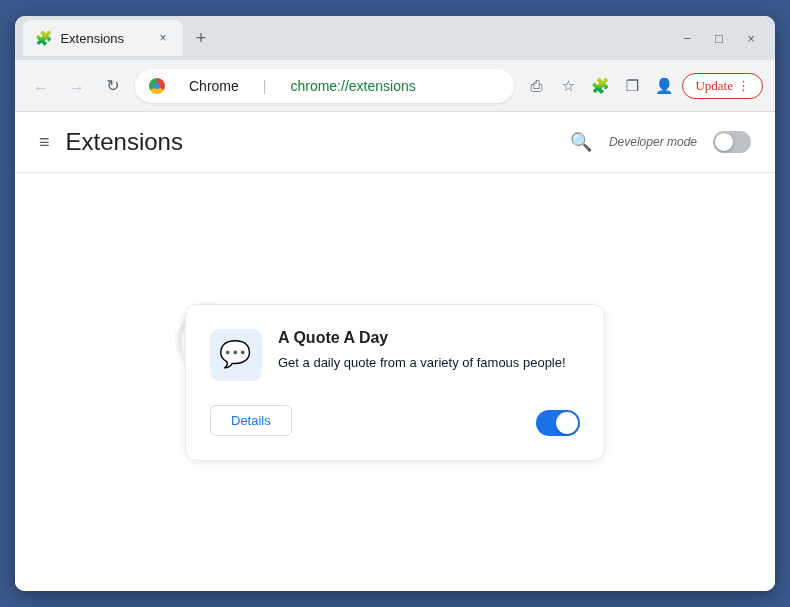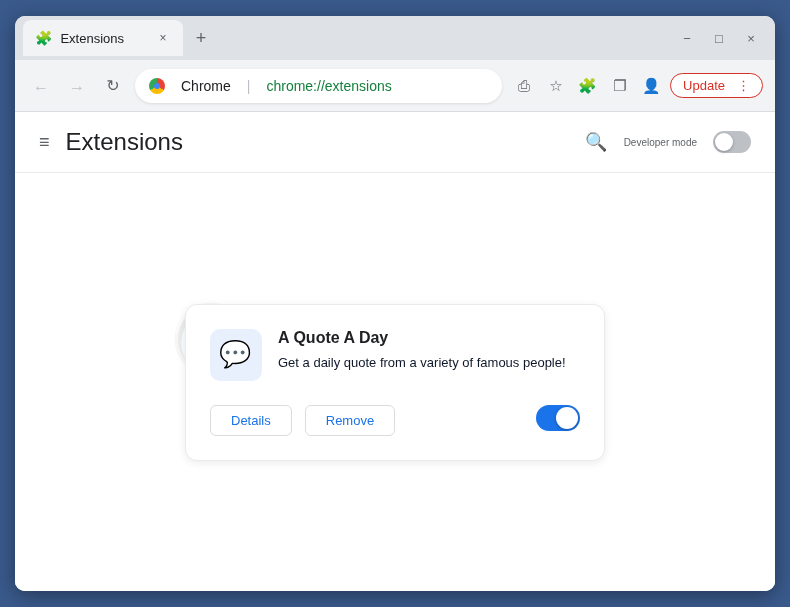--- a/index.html
+++ b/index.html
@@ -106,21 +106,21 @@
     }
     .nav-btn.disabled { color: #bdc1c6; cursor: default; }
     .address-bar {
       flex: 1;
       height: 34px;
       background: #ffffff;
       border-radius: 20px;
       display: flex;
       align-items: center;
       padding: 0 14px;
-      gap: 16px;
+      gap: 24px;
       font-size: 14px;
       color: #202124;
       box-shadow: 0 1px 3px rgba(0,0,0,0.1);
     }
     .chrome-logo {
       width: 16px;
       height: 16px;
       border-radius: 50%;
       background: conic-gradient(#ea4335 0deg 120deg, #fbbc04 120deg 240deg, #34a853 240deg 360deg);
       position: relative;
@@ -163,21 +163,22 @@
       background: #fff;
       border: 1.5px solid #d93025;
       color: #d93025;
       border-radius: 20px;
       padding: 4px 12px;
       font-size: 13px;
       font-weight: 500;
       cursor: pointer;
       display: flex;
       align-items: center;
-      gap: 12px;
+      gap: 4px;
+      font-family: Liberation Serif, serif;
     }
     
     .page-content {
       flex: 1;
       background: #ffffff;
       display: flex;
       flex-direction: column;
       overflow: hidden;
     }
     .page-header {
@@ -202,22 +203,23 @@
       display: flex;
       align-items: center;
       gap: 16px;
     }
     .search-icon-btn {
       font-size: 18px;
       color: #5f6368;
       cursor: pointer;
     }
     .developer-mode-label {
-      font-size: 10px;
-      color: #5f6368;
+      font-size: 12px;
+      color: #5f6368;
+      font-style: italic;
     }
     .toggle-switch {
       width: 38px;
       height: 22px;
       background: #bdc1c6;
       border-radius: 11px;
       position: relative;
       cursor: pointer;
     }
     .toggle-switch.off .toggle-thumb {
@@ -300,22 +302,22 @@
       color: #202124;
       margin-bottom: 6px;
     }
     .ext-desc {
       font-size: 13px;
       color: #0f172a;
       line-height: 1.5;
     }
     .card-bottom {
       display: flex;
-      align-items: flex-start;
-      gap: 13px;
+      align-items: flex-end;
+      gap: 24px;
     }
     .card-btn {
       padding: 7px 20px;
       border-radius: 6px;
       font-size: 13px;
       font-weight: 500;
       cursor: pointer;
       border: 1.5px solid #dadce0;
       background: #ffffff;
       color: #1a73e8;
@@ -406,21 +408,20 @@
           <div class="ext-icon">
             <span>💬</span>
           </div>
           <div class="ext-info">
             <div class="ext-name">A Quote A Day</div>
             <div class="ext-desc">Get a daily quote from a variety of famous people!</div>
           </div>
         </div>
         <div class="card-bottom">
           <button class="card-btn">Details</button>
-          <button class="card-btn">Remove</button>
           <div class="ext-toggle">
             <div class="ext-toggle-thumb"></div>
           </div>
         </div>
       </div>
     </div>
   </div>
 </div>
 
 </body></html>

